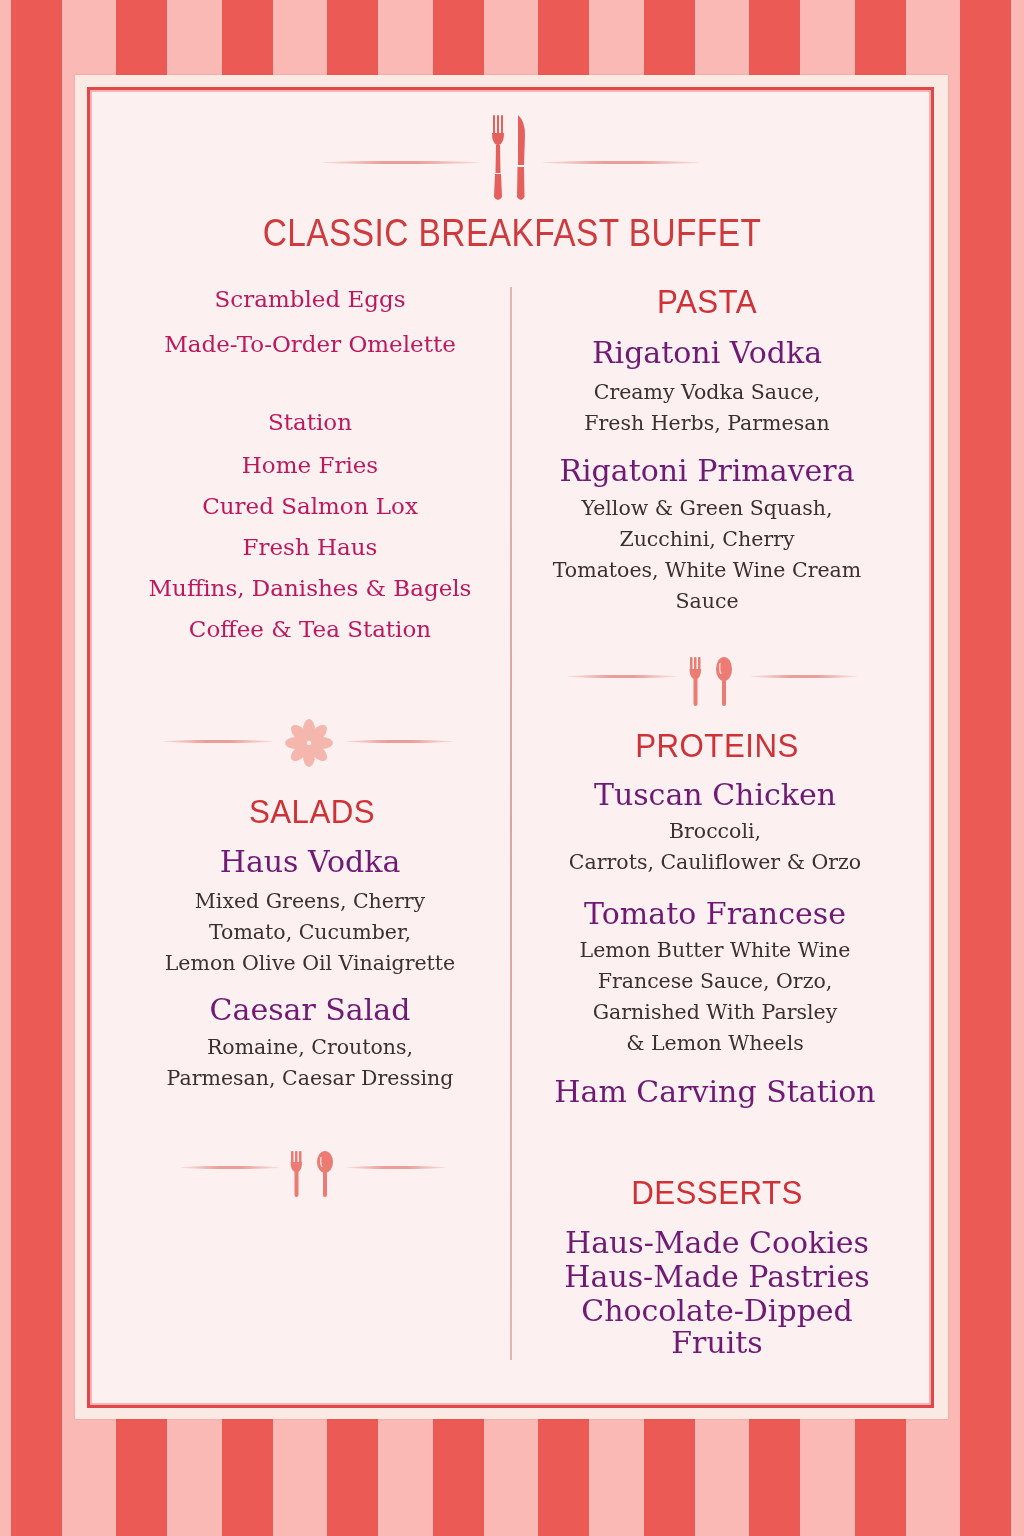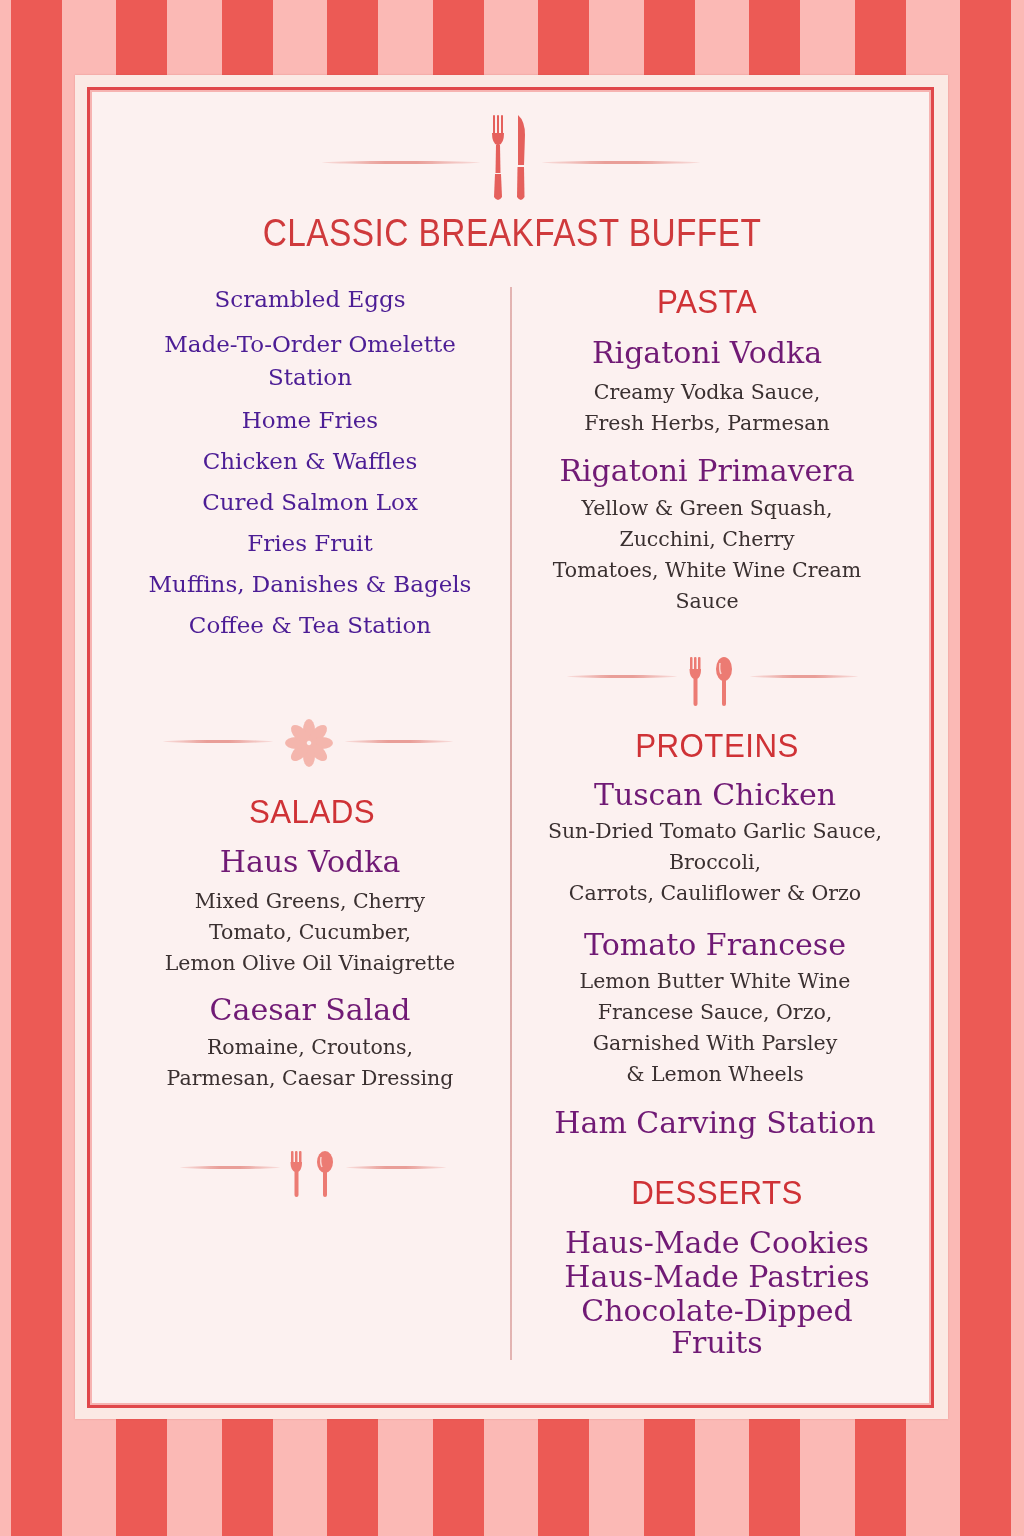--- a/index.html
+++ b/index.html
@@ -32,21 +32,21 @@
     transform:scaleX(0.88); transform-origin:center;
   }
   .heading {
     font-family:"Liberation Sans", sans-serif;
     font-size:34px; color:#cf3236; letter-spacing:0.5px;
     transform:scaleX(0.92);
   }
   .col-left { left:130px; width:360px; }
   .col-right { left:530px; width:370px; }
   .item {
-    font-size:23px; color:#4c1d95; line-height:33px;
+    font-size:23px; color:#be185d; line-height:33px;
   }
   .dish {
     font-size:30px; color:#701a75; line-height:32px; font-weight:normal;
   }
   .desc {
     font-size:20.5px; color:#3a3030; line-height:31px;
   }
   .vline {
     left:510px; top:287px; width:2px; height:1073px;
     background:linear-gradient(180deg,#e3b4b2,#d7a5a3,#e3b4b2);
@@ -83,25 +83,24 @@
   </svg>
 </div>
 
 <div class="abs title center">CLASSIC BREAKFAST BUFFET</div>
 
 <div class="abs vline"></div>
 
 <div class="abs col-left center" style="top:283px;">
   <div class="item" style="height:45px;">Scrambled Eggs</div>
   <div class="item">Made-To-Order Omelette</div>
-  <div class="item" style="height:43px;">Station</div>
+  <div class="item" style="height:43px;margin-top:45px;">Station</div>
   <div class="item" style="height:41px;">Home Fries</div>
-  <div class="item" style="height:41px;">Chicken &amp; Waffles</div>
   <div class="item" style="height:41px;">Cured Salmon Lox</div>
-  <div class="item" style="height:41px;">Fries Fruit</div>
+  <div class="item" style="height:41px;">Fresh Haus</div>
   <div class="item" style="height:41px;">Muffins, Danishes &amp; Bagels</div>
   <div class="item" style="height:41px;">Coffee &amp; Tea Station</div>
 </div>
 
 <div class="rule" style="left:163px; top:740px; width:110px;"></div>
 <div class="rule" style="left:345px; top:740px; width:108px;"></div>
 <div class="abs" style="left:282px; top:716px;">
   <svg width="54" height="54" viewBox="-27 -27 54 54">
     <g fill="#f4b6ad">
       <ellipse cx="0" cy="-13" rx="6" ry="11" transform="rotate(0)"></ellipse>
@@ -169,21 +168,20 @@
       <ellipse cx="37" cy="13" rx="8" ry="12"></ellipse>
       <rect x="35" y="22" width="4" height="28" rx="2"></rect>
     </g>
     <path d="M33 7 Q32 14 34 18" stroke="#fbd3cf" stroke-width="1.5" fill="none"></path>
   </svg>
 </div>
 
 <div class="abs col-right center heading" style="top:726px; left:532px;">PROTEINS</div>
 <div class="abs col-right center" style="top:779px; left:530px;">
   <div class="dish" style="height:37px;">Tuscan Chicken</div>
-  <div class="desc">Sun-Dried Tomato Garlic Sauce,</div>
   <div class="desc">Broccoli,</div>
   <div class="desc" style="height:51px;">Carrots, Cauliflower &amp; Orzo</div>
   <div class="dish" style="height:37px;">Tomato Francese</div>
   <div class="desc">Lemon Butter White Wine</div>
   <div class="desc">Francese Sauce, Orzo,</div>
   <div class="desc">Garnished With Parsley</div>
   <div class="desc" style="height:48px;">&amp; Lemon Wheels</div>
   <div class="dish">Ham Carving Station</div>
 </div>
 

